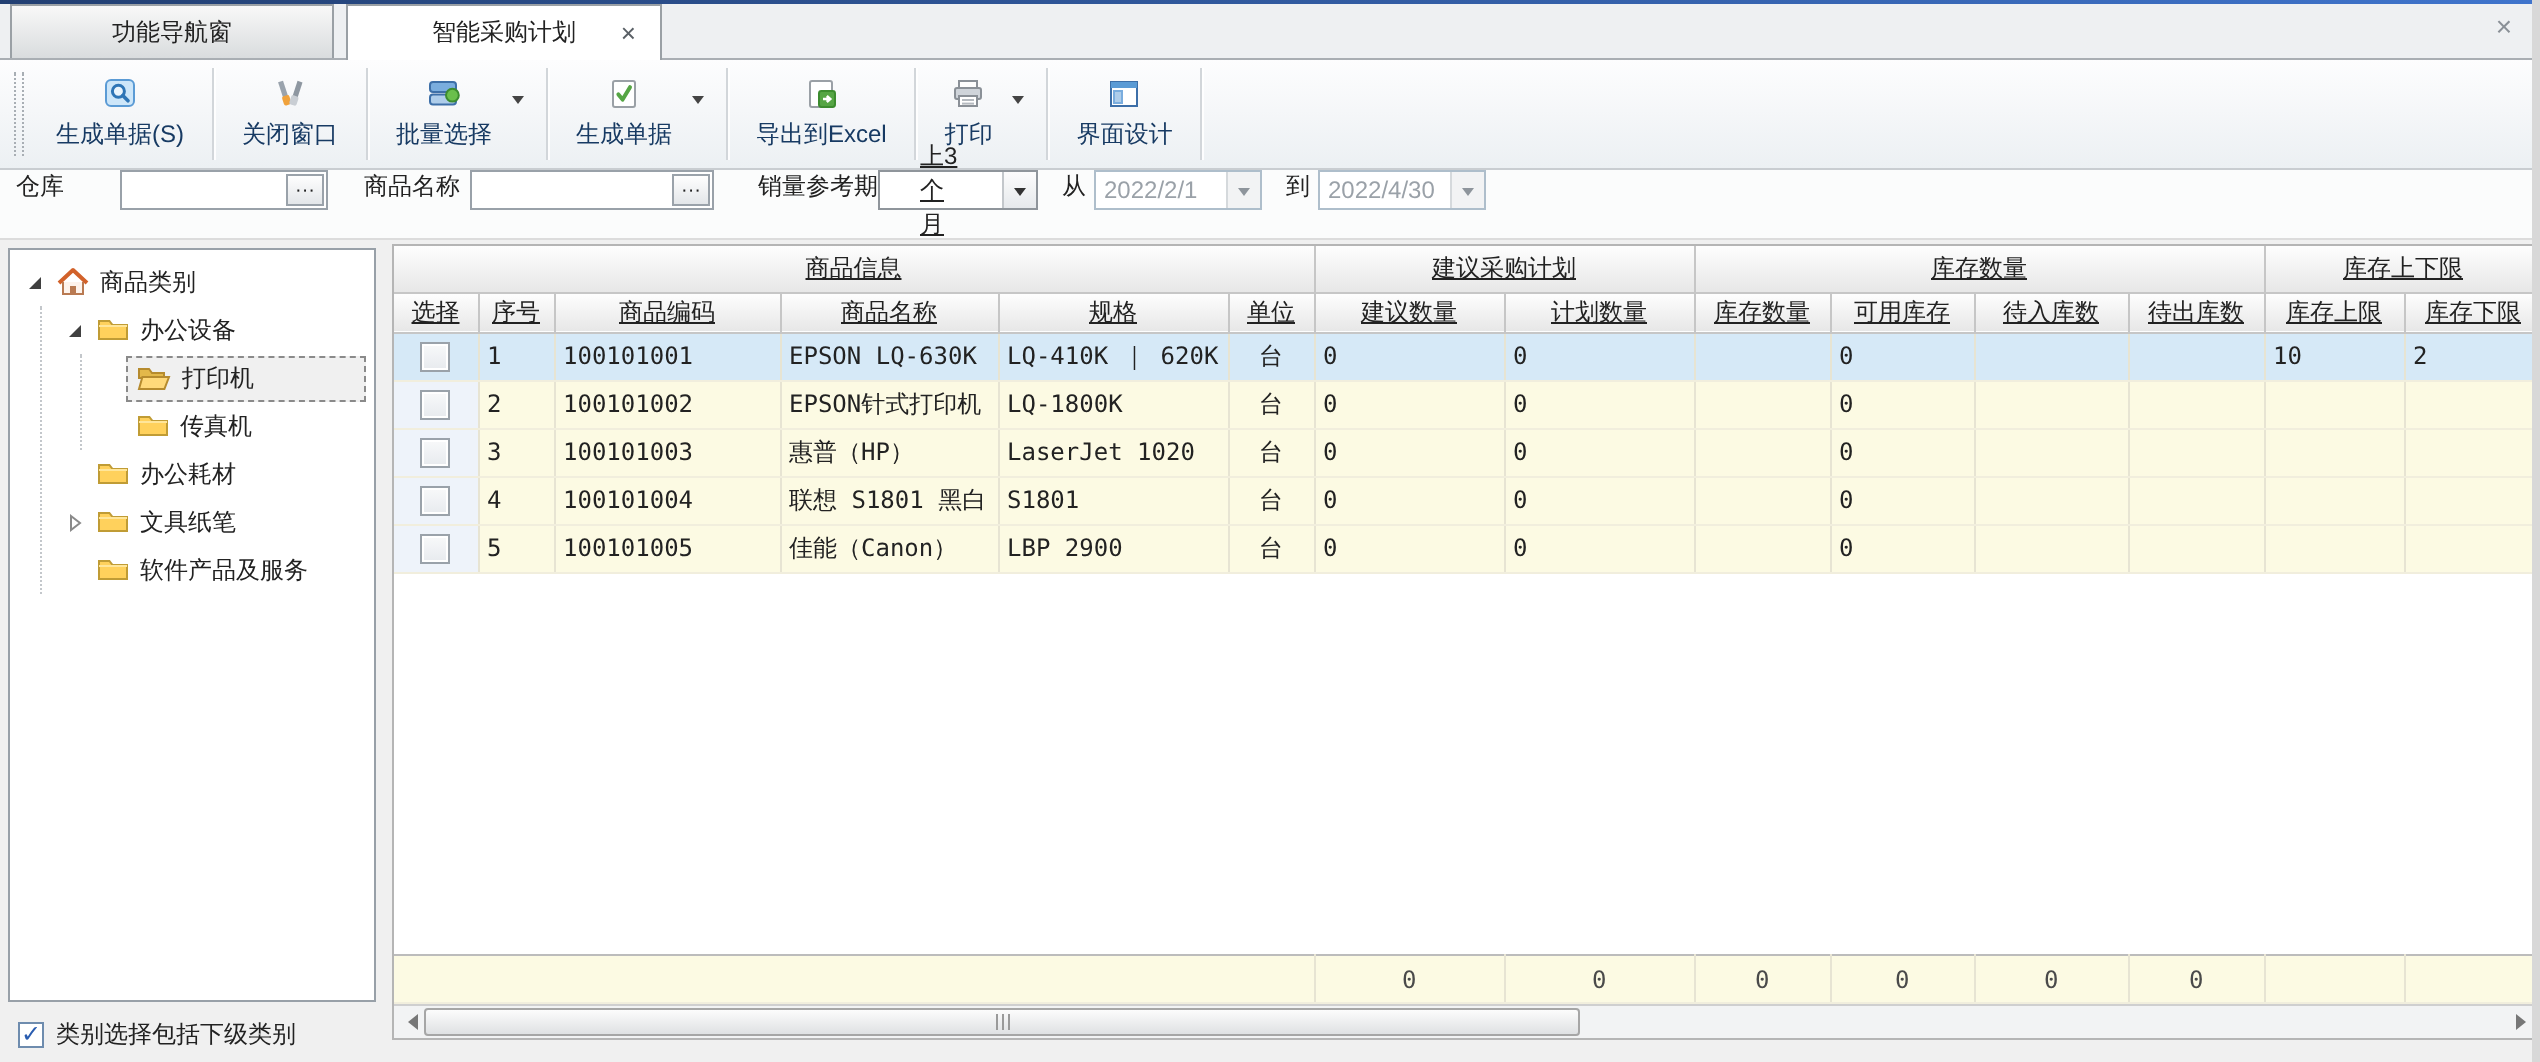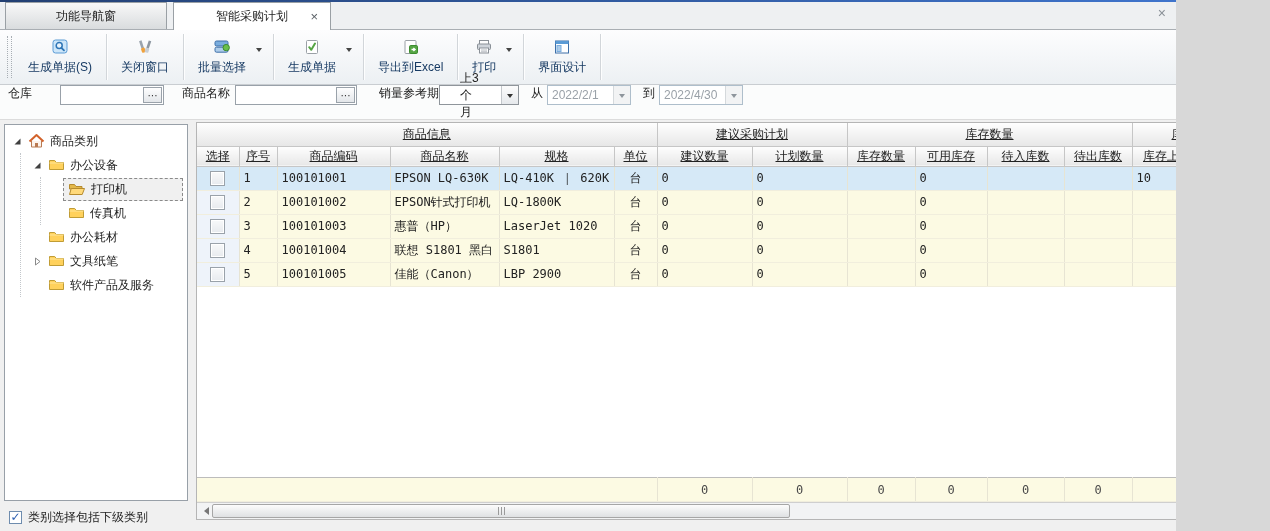--- a/index.html
+++ b/index.html
@@ -1,16 +1,16 @@
 <!DOCTYPE html>
 <html><head>
 <meta charset="utf-8">
 <style>
   html,body{margin:0;padding:0;background:#d8d8d8;}
-  .app{position:relative;width:1176px;height:531px;background:#ffffff;overflow:hidden;
+  .app{position:relative;width:1266px;height:531px;background:#ffffff;overflow:hidden;
        font-family:"Liberation Sans","DejaVu Sans",sans-serif;font-size:12px;color:#222;}
   
   .topline{position:absolute;left:0;top:0;width:100%;height:2px;background:linear-gradient(to right,#223f72,#3f74cc);}
   
   .tabbar{position:absolute;left:0;top:2px;width:100%;height:28px;background:#eef0f2;border-bottom:1px solid #a9aeb3;box-sizing:border-box;display:flex;align-items:flex-end;}
   .tab{height:27px;box-sizing:border-box;display:flex;align-items:center;justify-content:center;border:1px solid #9aa0a5;border-bottom:none;position:relative;}
   .tab.inactive{width:162px;margin-left:5px;background:linear-gradient(#f8f8f8,#d9dcde);}
   .tab.active{width:158px;margin-left:6px;background:#fff;height:28px;margin-bottom:-1px;z-index:2;}
   .tab-close{position:absolute;right:12px;color:#5a6066;font-size:13px;line-height:1;}
   .strip-close{position:absolute;right:10px;top:4px;color:#8a9097;font-size:14px;line-height:1;cursor:default;}
@@ -22,21 +22,21 @@
   .dd-arrow{position:absolute;right:8px;top:17px;width:0;height:0;border:3.5px solid transparent;border-top:4.5px solid #444;}
   .tb-sep{width:1px;height:46px;background:#d2d6da;box-shadow:1px 0 0 rgba(255,255,255,.85);margin:0 3px;flex:0 0 1px;}
   .tb-ico svg{display:block;}
   
   .filterbar{position:absolute;left:0;top:85px;width:100%;height:35px;background:#fbfcfc;border-bottom:1px solid #dcdcdc;box-sizing:border-box;display:flex;align-items:flex-start;padding-left:8px;}
   .flabel{white-space:nowrap;}
   .finput{height:20px;border:1px solid #99a1a9;background:#fff;display:flex;align-items:stretch;box-sizing:border-box;}
   .finput .fval{flex:1;padding:2px 3px;overflow:hidden;}
   .browse{width:17px;margin:1px;border:1px solid #9aa2aa;background:linear-gradient(#fefefe,#e3e6e9);font-size:10px;line-height:15px;text-align:center;color:#222;}
   .fcombo{width:80px;height:20px;border:1px solid #8f959b;background:#fff;display:flex;align-items:center;box-sizing:border-box;}
-  .fcombo .fval{flex:1;padding:0 20px;}
+  .fcombo .fval{flex:1;padding:0 20px;text-decoration:underline;}
   .dd-btn{width:16px;align-self:stretch;display:flex;align-items:center;justify-content:center;background:linear-gradient(#fcfcfc,#e6e9ec);border-left:1px solid #c3c7cb;}
   .tri{width:0;height:0;border:3.5px solid transparent;border-top:4.5px solid #333;margin-top:4px;}
   .fdate{width:84px;height:20px;border:1px solid #aebecb;background:#fff;color:#9aa1a8;display:flex;align-items:center;box-sizing:border-box;}
   .fdate .fval{flex:1;padding:0 4px;}
   .fdate .dd-btn{background:#f2f3f4;border-left:1px solid #d5d9dc;}
   .fdate .tri{border-top-color:#8e959c;}
   .ml4{margin-left:4px}.ml5{margin-left:5px}.ml12{margin-left:12px}.ml18{margin-left:18px}.ml22{margin-left:22px}.ml28{margin-left:28px}
   
   .content{position:absolute;left:0;top:120px;right:0;bottom:0;background:#f0f0f0;}
   .tree-panel{position:absolute;left:4px;top:4px;width:184px;height:377px;background:#fff;border:1px solid #98a0a8;box-sizing:border-box;overflow:hidden;}

